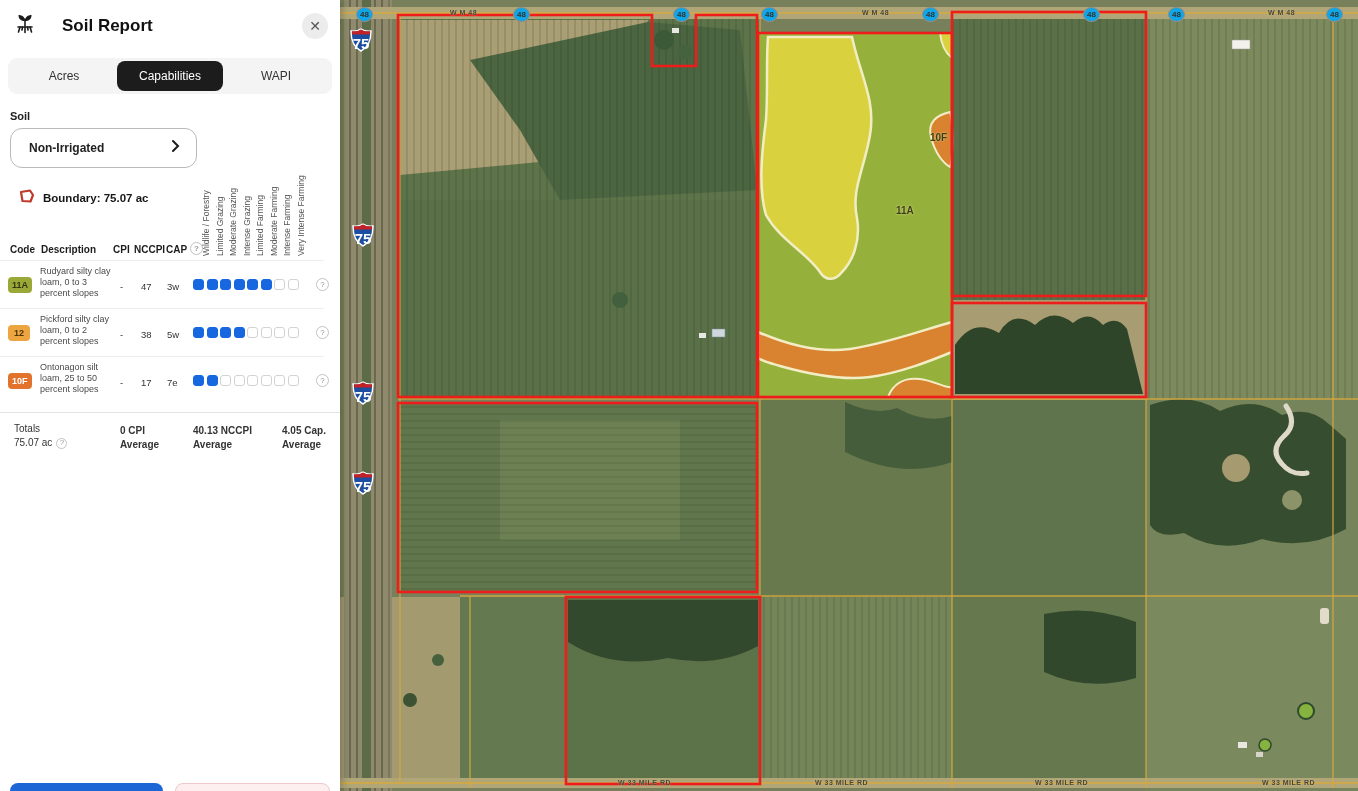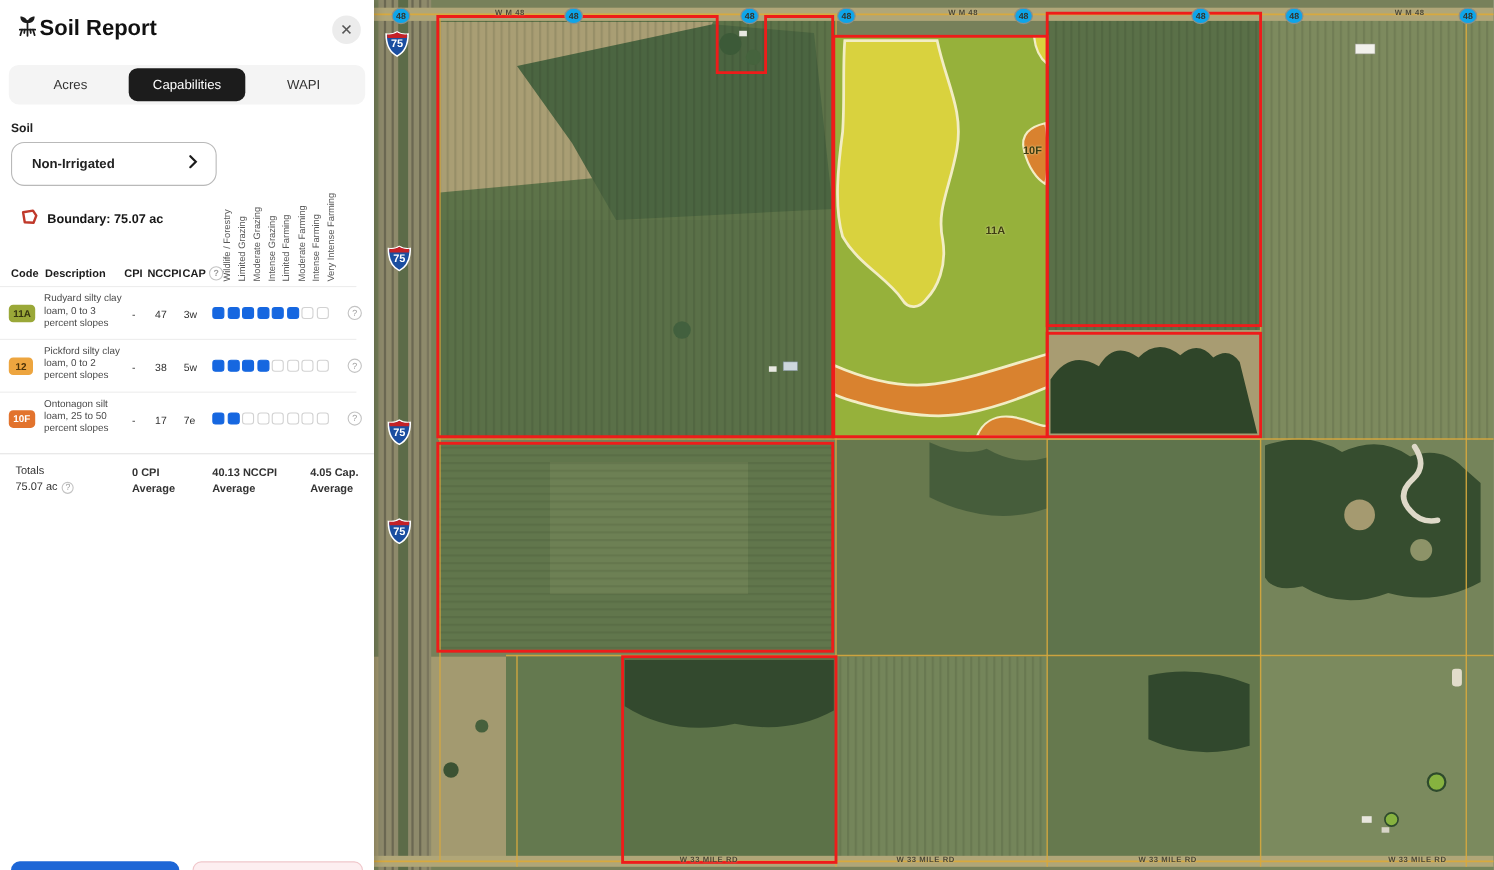--- a/index.html
+++ b/index.html
@@ -4,30 +4,30 @@
 <style>
   * { margin:0; padding:0; box-sizing:border-box; }
   html,body { width:1358px; height:791px; overflow:hidden; font-family:"Liberation Sans", sans-serif; }
   .stage { position:relative; width:1358px; height:791px; background:#7a815c; }
 
   
   .map { position:absolute; inset:0; }
   .map svg { position:absolute; left:0; top:0; }
   .shield-i { position:absolute; width:22px; height:24px; z-index:5; }
   .shield-i svg { width:22px; height:24px; }
-  .shield-i .num { position:absolute; left:0; top:7px; width:22px; text-align:center; font-size:10px; font-weight:bold; color:#fff; }
+  .shield-i .num { position:absolute; left:0; top:7px; width:22px; text-align:center; font-size:15px; font-weight:bold; color:#fff; }
   .shield-c { position:absolute; width:17px; height:15px; background:#0ea5e9; border:1px solid #8e8e86; border-radius:50%;
               font-size:8px; font-weight:bold; color:#33332b; display:flex; align-items:center; justify-content:center; z-index:5; }
   .road-label { position:absolute; font-size:7px; font-weight:bold; color:#4a4634; letter-spacing:.5px; z-index:4; white-space:nowrap; text-shadow:0 0 2px #c9bd8d; }
   .soil-poly-label { position:absolute; font-size:10px; font-weight:bold; color:#3d3d12; z-index:4; text-shadow:0 0 2px #e8e6a8; }
 
   
   .panel { position:absolute; left:0; top:0; width:340px; height:791px; background:#fff; z-index:10; box-shadow:2px 0 8px rgba(0,0,0,.25); }
   .panel-header { display:flex; align-items:center; padding:12px 12px 10px 14px; }
-  .panel-title { font-size:20px; font-weight:bold; color:#111; margin-left:0; flex:1; }
+  .panel-title { font-size:17px; font-weight:bold; color:#111; margin-left:26px; flex:1; }
   .close-btn { width:26px; height:26px; border-radius:50%; background:#ececec; border:none; color:#555;
                font-size:14px; line-height:26px; text-align:center; cursor:pointer; }
   .tabs { margin:8px 8px 0 8px; background:#f4f4f4; border-radius:9px; display:flex; padding:3px; }
   .tab { flex:1; text-align:center; font-size:12px; font-weight:normal; color:#333; padding:8px 0; border-radius:8px; cursor:pointer; }
   .tab.active { background:#1c1c1c; color:#fff; }
   .soil-label { font-size:11px; font-weight:bold; color:#222; margin:16px 0 6px 10px; }
   .dropdown { margin-left:10px; width:187px; height:40px; border:1px solid #b9b9b9; border-radius:12px;
               display:flex; align-items:center; padding:0 14px 0 18px; cursor:pointer; background:#fff; }
   .dropdown-value { flex:1; font-size:12px; font-weight:bold; color:#222; }
   .boundary-row { display:flex; align-items:center; margin:20px 0 0 18px; }

